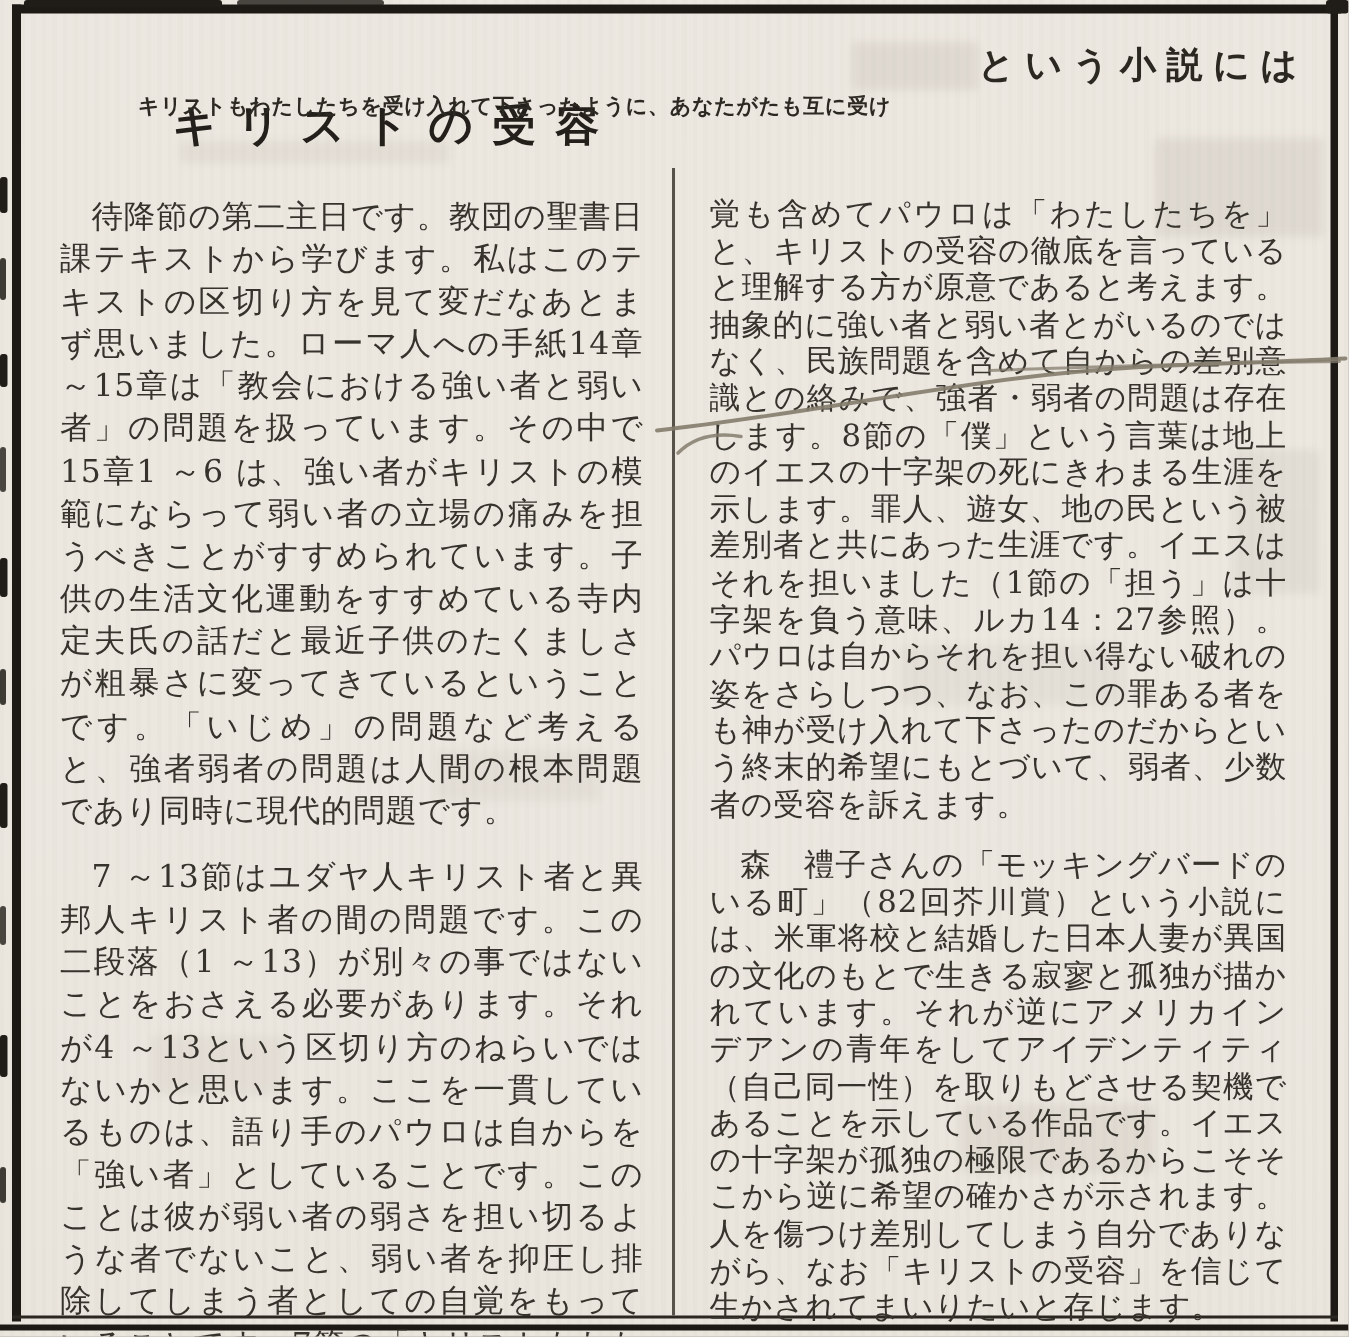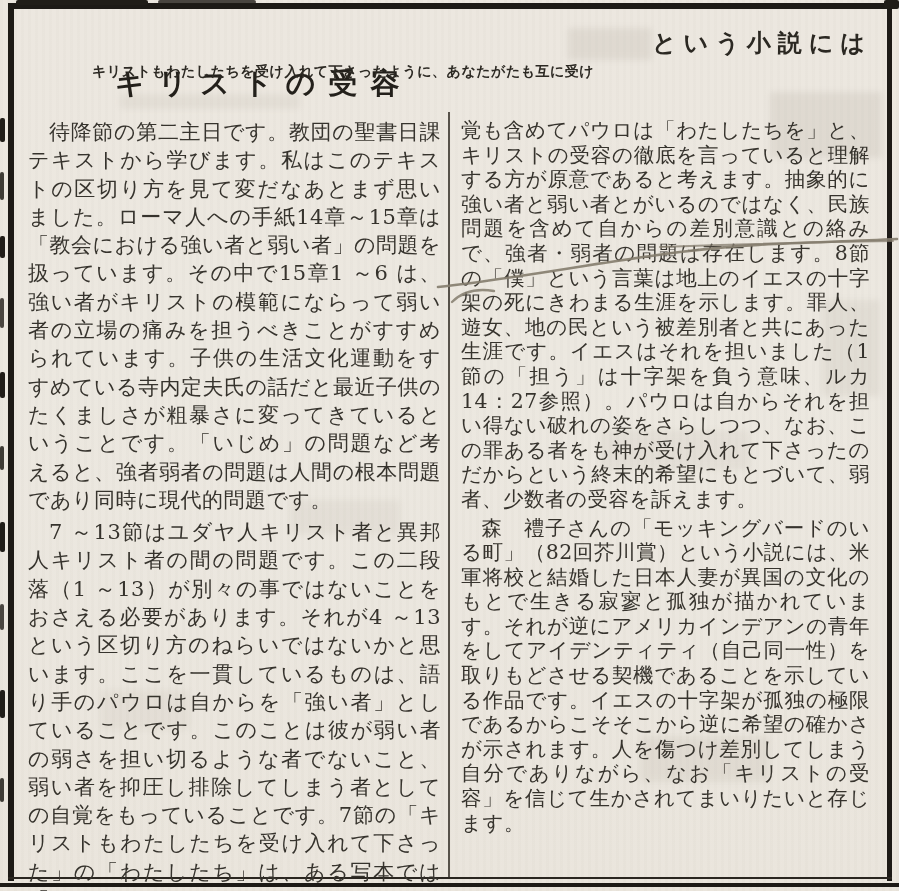--- a/index.html
+++ b/index.html
@@ -43,21 +43,21 @@
   .epigraph .l1{padding-left:21px;}
   
   .col{
     position:absolute;top:114px;
     font-size:21px;color:#36332d;
     text-align:justify;text-justify:inter-ideograph;
     letter-spacing:0.5px;
   }
   .col-left{left:24px;width:421px;line-height:28.3px;}
   .col-right{left:457px;width:417px;line-height:24.6px;font-size:20.5px;}
-  .col p{margin:4px;}
+  .col p{margin:16px;}
   .col p.indent{text-indent:1em;}
   .closing{text-align:right;padding-right:6px;}
   
   .pen-overlay{position:absolute;left:0;top:0;width:899px;height:891px;pointer-events:none;}
   
   .artifact{position:absolute;background:#201d18;border-radius:2px;}
   .ghost{
     position:absolute;background:#8d8374;opacity:0.13;
     filter:blur(3px);border-radius:3px;pointer-events:none;
   }

